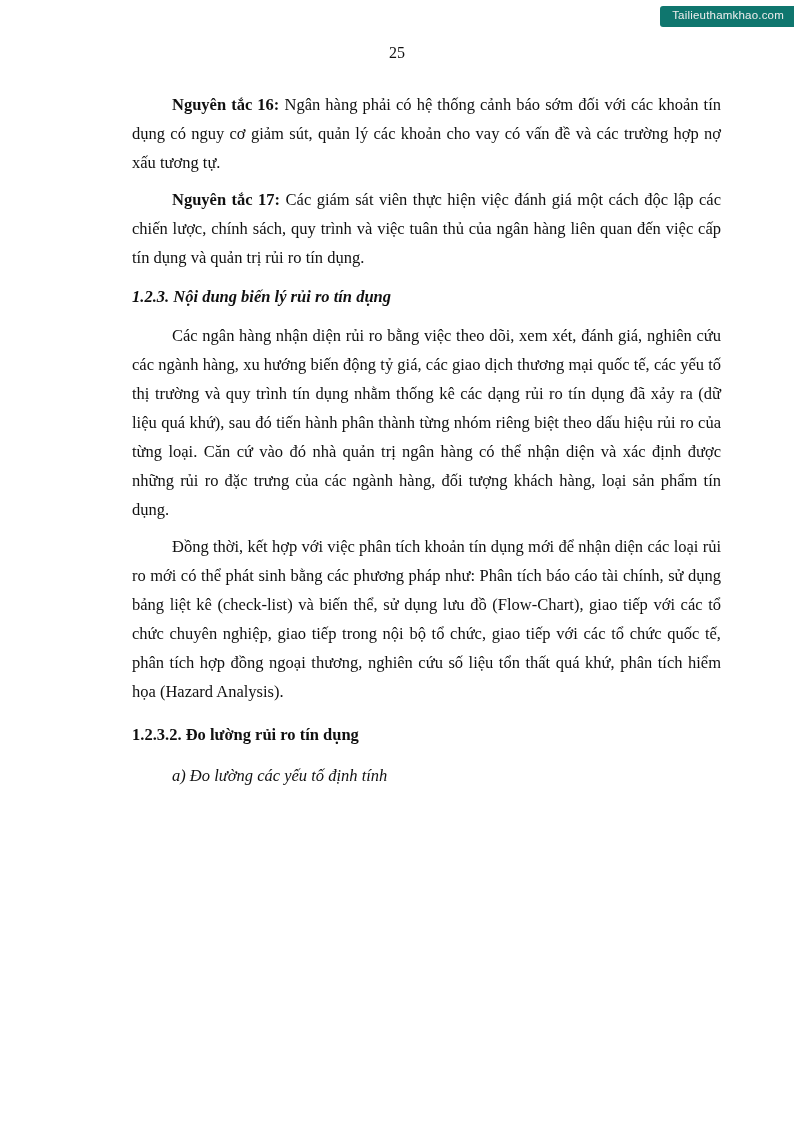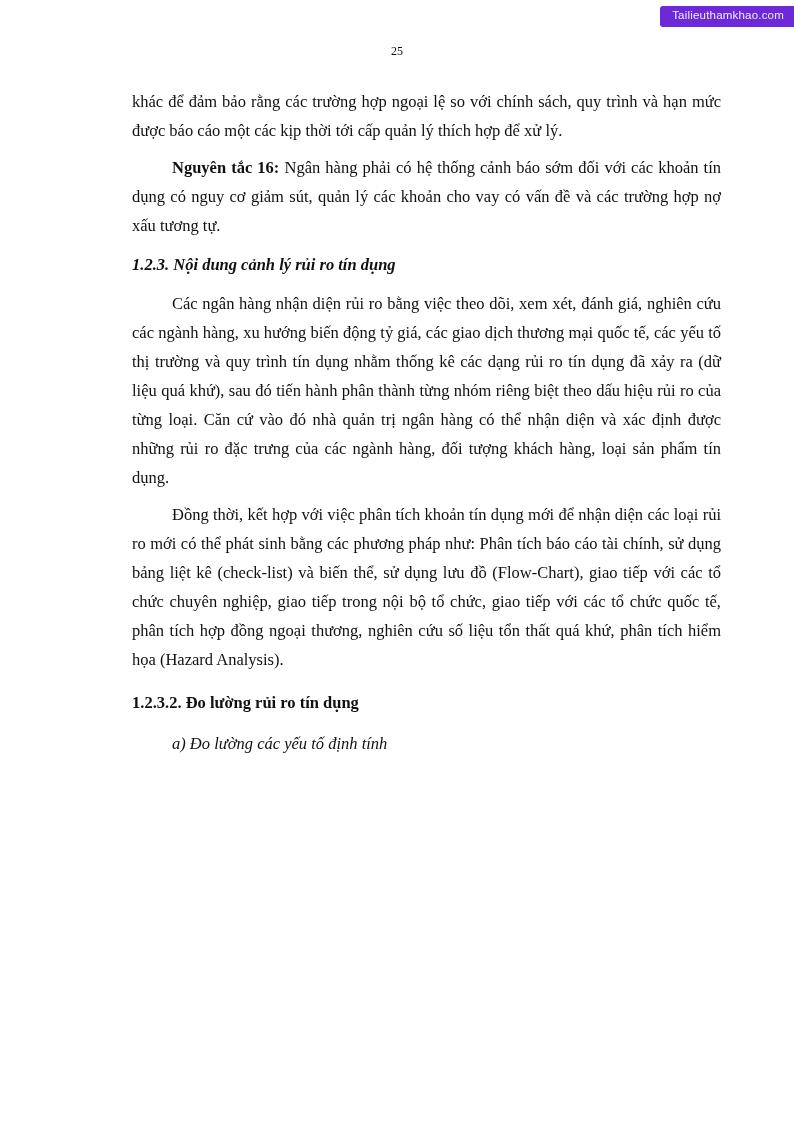--- a/index.html
+++ b/index.html
@@ -13,33 +13,33 @@
     height: 1123px;
     background: #ffffff;
     overflow: hidden;
     font-family: "Liberation Serif", serif;
     color: #101010;
   }
   .watermark {
     position: absolute;
     top: 6px;
     right: 0;
-    background: #6d28d9;
+    background: #0f766e;
     color: #f0eeee;
     font-family: "Liberation Sans", sans-serif;
     font-size: 11.5px;
     line-height: 1;
     padding: 4px 10px 5px 12px;
     border-radius: 3px 0 0 3px;
     letter-spacing: 0.2px;
   }
   .page-number {
     padding-top: 44px;
     text-align: center;
-    font-size: 12px;
+    font-size: 16px;
   }
   .content {
     margin: 28px 73px 0 132px; 
   }
   .content p {
     font-size: 16.5px;
     line-height: 29px;
     text-align: justify;
     margin: 0 0 8px 0;
   }
@@ -80,27 +80,27 @@
 <body>
 
 <div class="page">
 
   <div class="watermark">Tailieuthamkhao.com</div>
 
   <div class="page-number">25</div>
 
   <div class="content">
 
-    <p>khác để đảm bảo rằng các trường hợp ngoại lệ so với chính sách, quy trình và hạn mức được báo cáo một các kịp thời tới cấp quản lý thích hợp để xử lý.</p>
 
     <p class="indent"><span class="lead">Nguyên tắc 16:</span> <span>Ngân hàng phải có hệ thống cảnh báo sớm đối với các khoản tín dụng có nguy cơ giảm sút, quản lý các khoản cho vay có vấn đề và các trường hợp nợ xấu tương tự.</span></p>
 
 
+    <p class="indent"><span class="lead">Nguyên tắc 17:</span> <span>Các giám sát viên thực hiện việc đánh giá một cách độc lập các chiến lược, chính sách, quy trình và việc tuân thủ của ngân hàng liên quan đến việc cấp tín dụng và quản trị rủi ro tín dụng.</span></p>
 
-    <p class="heading-section">1.2.3. Nội dung cảnh lý rủi ro tín dụng</p>
+    <p class="heading-section">1.2.3. Nội dung biến lý rủi ro tín dụng</p>
 
 
     <p class="indent">Các ngân hàng nhận diện rủi ro bằng việc theo dõi, xem xét, đánh giá, nghiên cứu các ngành hàng, xu hướng biến động tỷ giá, các giao dịch thương mại quốc tế, các yếu tố thị trường và quy trình tín dụng nhằm thống kê các dạng rủi ro tín dụng đã xảy ra (dữ liệu quá khứ), sau đó tiến hành phân thành từng nhóm riêng biệt theo dấu hiệu rủi ro của từng loại. Căn cứ vào đó nhà quản trị ngân hàng có thể nhận diện và xác định được những rủi ro đặc trưng của các ngành hàng, đối tượng khách hàng, loại sản phẩm tín dụng.</p>
 
     <p class="indent">Đồng thời, kết hợp với việc phân tích khoản tín dụng mới để nhận diện các loại rủi ro mới có thể phát sinh bằng các phương pháp như: Phân tích báo cáo tài chính, sử dụng bảng liệt kê (check-list) và biến thể, sử dụng lưu đồ (Flow-Chart), giao tiếp với các tổ chức chuyên nghiệp, giao tiếp trong nội bộ tổ chức, giao tiếp với các tổ chức quốc tế, phân tích hợp đồng ngoại thương, nghiên cứu số liệu tổn thất quá khứ, phân tích hiểm họa (Hazard Analysis).</p>
 
     <p class="subheading subheading-bottom">1.2.3.2. Đo lường rủi ro tín dụng</p>
 
     <p class="italic-line">a) Đo lường các yếu tố định tính</p>
 

